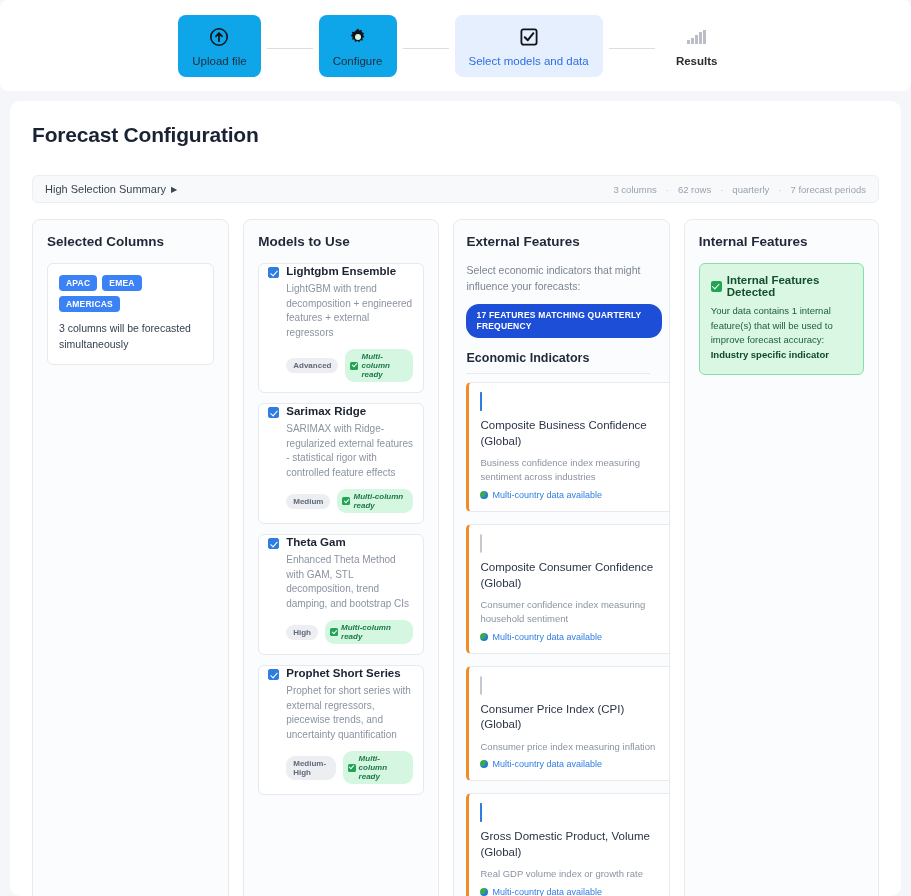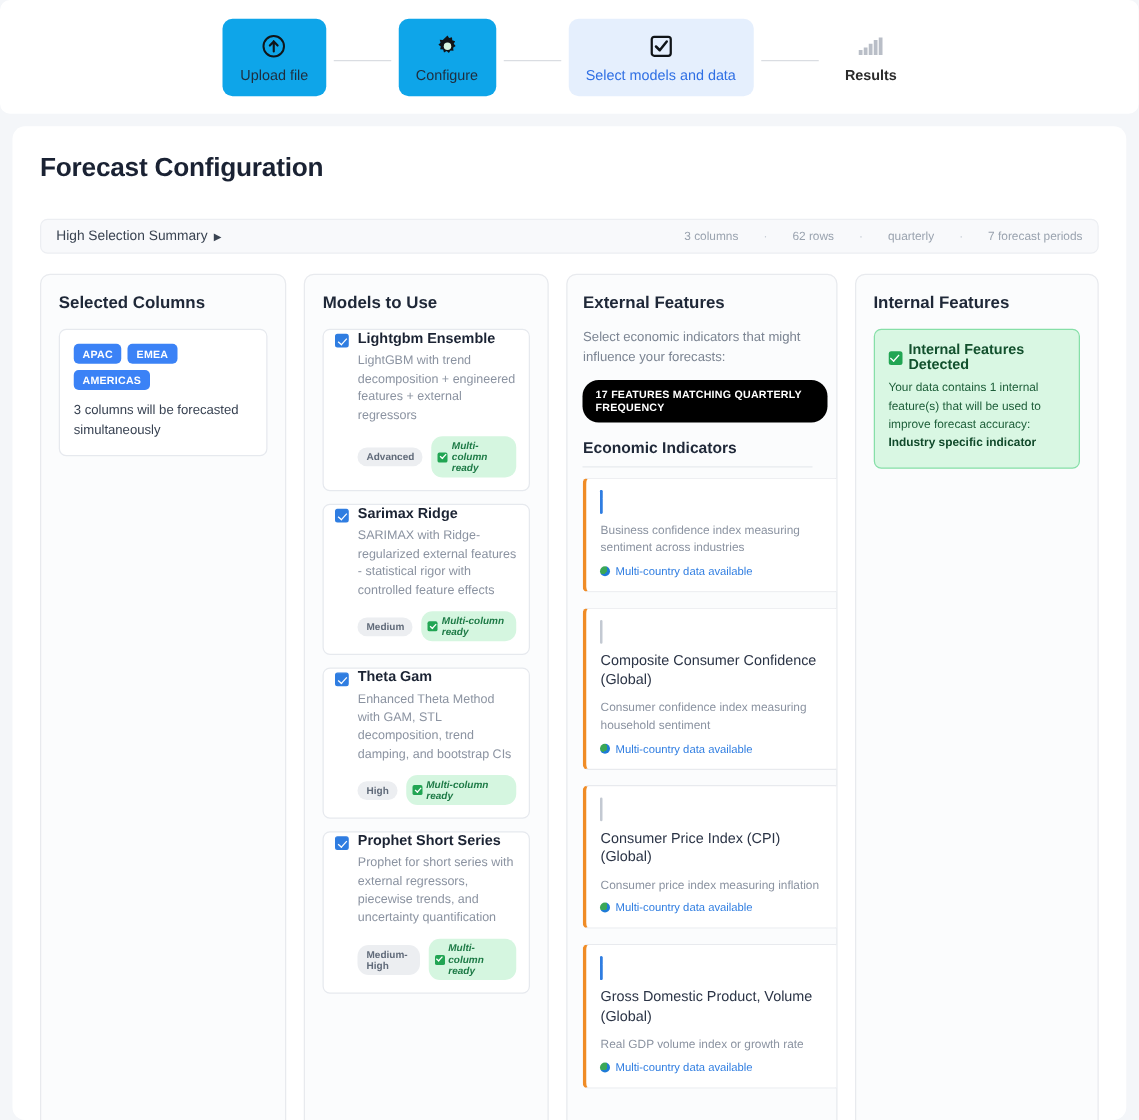--- a/index.html
+++ b/index.html
@@ -57,21 +57,21 @@
     margin-top: 28px;
     background: #f8f9fb;
     border: 1px solid #eceef2;
     border-radius: 6px;
     height: 28px;
     display: flex; align-items: center; justify-content: space-between;
     padding: 0 12px;
   }
   .summary-left { font-size: 11px; color: #3a4452; display: flex; align-items: center; gap: 5px; }
   .caret { font-size: 8px; color: #3a4452; }
-  .summary-right { font-size: 9.5px; color: #9aa3af; display: flex; align-items: center; gap: 20px; }
+  .summary-right { font-size: 9.5px; color: #9aa3af; display: flex; align-items: center; gap: 9px; }
   .dot-sep { color: #c3c9d2; }
 
   
   .panels { display: flex; gap: 14px; margin-top: 16px; height: 700px; }
   .panel {
     background: #fbfcfd;
     border: 1px solid #e8eaee;
     border-radius: 8px;
     padding: 14px;
     overflow: hidden;
@@ -124,21 +124,21 @@
     position: relative; flex: 0 0 auto;
   }
   .mini-check::after {
     content:""; position:absolute; left:2.6px; top:0.8px; width:2px; height:4px;
     border: solid #fff; border-width: 0 1.3px 1.3px 0; transform: rotate(42deg);
   }
 
   
   .ext-sub { font-size: 10.5px; color: #7b8492; line-height: 1.5; margin-bottom: 9px; width: 180px; }
   .freq-badge {
-    background: #000000; color: #fff; font-size: 8.5px; font-weight: 700;
+    background: #1d4ed8; color: #fff; font-size: 8.5px; font-weight: 700;
     border-radius: 13px; padding: 6px 10px; line-height: 1.35; width: 196px;
     letter-spacing: .2px;
   }
   .ind-title {
     font-size: 12.5px; font-weight: 600; color: #1f2838;
     margin: 13px 0 8px 0; padding-bottom: 8px;
     border-bottom: 1px solid #e8eaee; width: 184px;
   }
   .ind-scroll { position: relative; height: 515px; width: 222px; overflow: hidden; }
   .ind-card {
@@ -333,20 +333,21 @@
     <div class="panel p-ext">
       <div class="panel-title">External Features</div>
       <div class="ext-sub">Select economic indicators that might influence your forecasts:</div>
       <div class="freq-badge">17 FEATURES MATCHING QUARTERLY FREQUENCY</div>
       <div class="ind-title">Economic Indicators</div>
 
       <div class="ind-scroll">
 
         <div class="ind-card">
           <span class="cb checked"></span>
+          <div class="ind-name">Composite Business Confidence (Global)</div>
           <div class="ind-desc">Business confidence index measuring sentiment across industries</div>
           <div class="ind-meta">
             <span class="globe"></span>
             <span>Multi-country data available</span>
           </div>
         </div>
 
         <div class="ind-card">
           <span class="cb"></span>
           <div class="ind-name">Composite Consumer Confidence (Global)</div>

